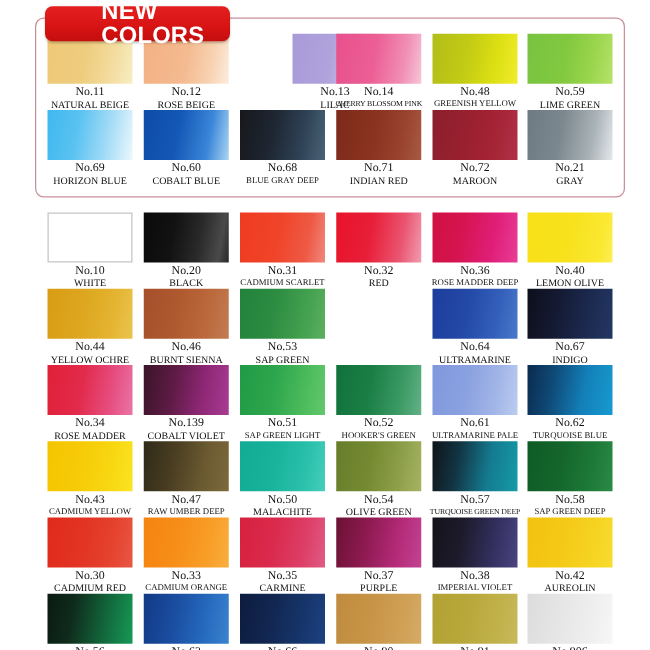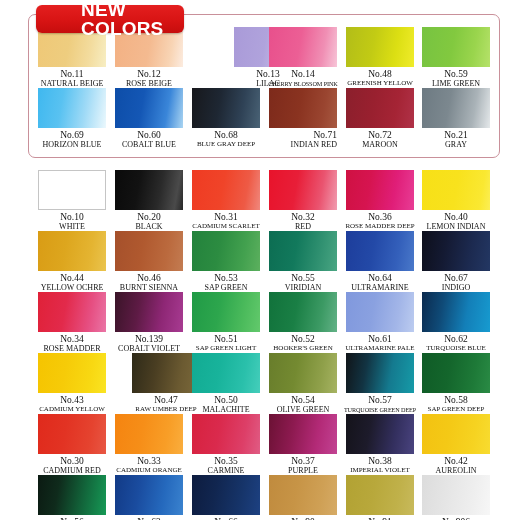--- a/index.html
+++ b/index.html
@@ -107,21 +107,21 @@
       <div class="cell" style="left: 115px;">
         <div class="swatch" style="background: linear-gradient(100deg, rgb(13, 77, 168) 0%, rgb(20, 87, 181) 40%, rgb(58, 134, 217) 75%, rgb(170, 213, 242) 100%); width: 68px; height: 40px;"></div>
         <div class="code">No.60</div>
         <div class="name">COBALT BLUE</div>
       </div>
       <div class="cell" style="left: 192px;">
         <div class="swatch" style="background: linear-gradient(100deg, rgb(23, 24, 28) 0%, rgb(30, 39, 51) 40%, rgb(47, 66, 86) 72%, rgb(74, 99, 118) 100%); width: 68px; height: 40px;"></div>
         <div class="code">No.68</div>
         <div class="name shrink">BLUE GRAY DEEP</div>
       </div>
-      <div class="cell" style="left: 269px; align-items: flex-end;">
+      <div class="cell" style="left: 269px;">
         <div class="swatch" style="background: linear-gradient(100deg, rgb(125, 42, 27) 0%, rgb(138, 51, 32) 45%, rgb(154, 69, 48) 78%, rgb(168, 90, 66) 100%); width: 68px; height: 40px;"></div>
         <div class="code">No.71</div>
         <div class="name">INDIAN RED</div>
       </div>
       <div class="cell" style="left: 346px;">
         <div class="swatch" style="background: linear-gradient(100deg, rgb(139, 31, 44) 0%, rgb(153, 32, 47) 40%, rgb(165, 36, 53) 72%, rgb(176, 50, 72) 100%); width: 68px; height: 40px;"></div>
         <div class="code">No.72</div>
         <div class="name">MAROON</div>
       </div>
       <div class="cell" style="left: 422px;">
@@ -152,44 +152,39 @@
         <div class="name">RED</div>
       </div>
       <div class="cell" style="left: 346px;">
         <div class="swatch" style="background: linear-gradient(100deg, rgb(207, 17, 66) 0%, rgb(214, 20, 80) 35%, rgb(224, 30, 120) 70%, rgb(232, 61, 150) 100%); width: 68px; height: 40px;"></div>
         <div class="code">No.36</div>
         <div class="name shrink">ROSE MADDER DEEP</div>
       </div>
       <div class="cell" style="left: 422px;">
         <div class="swatch" style="background: linear-gradient(100deg, rgb(247, 224, 23) 0%, rgb(248, 226, 29) 50%, rgb(250, 232, 49) 85%, rgb(252, 239, 85) 100%); width: 68px; height: 40px;"></div>
         <div class="code">No.40</div>
-        <div class="name">LEMON INDIAN</div>
+        <div class="name">LEMON OLIVE</div>
       </div>
     </div>
     <div class="row" style="top: 231px;">
       <div class="cell" style="left: 38px;">
         <div class="swatch" style="background: linear-gradient(100deg, rgb(217, 156, 21) 0%, rgb(221, 166, 30) 40%, rgb(228, 180, 49) 75%, rgb(234, 196, 78) 100%); width: 68px; height: 40px;"></div>
         <div class="code">No.44</div>
         <div class="name">YELLOW OCHRE</div>
       </div>
       <div class="cell" style="left: 115px; justify-content: space-between;">
         <div class="swatch" style="background: linear-gradient(100deg, rgb(165, 80, 43) 0%, rgb(176, 89, 47) 40%, rgb(187, 106, 62) 75%, rgb(195, 124, 82) 100%); width: 68px; height: 40px;"></div>
         <div class="code">No.46</div>
         <div class="name">BURNT SIENNA</div>
       </div>
       <div class="cell" style="left: 192px;">
         <div class="swatch" style="background: linear-gradient(100deg, rgb(35, 130, 60) 0%, rgb(44, 140, 65) 40%, rgb(67, 161, 79) 75%, rgb(92, 176, 94) 100%); width: 68px; height: 40px;"></div>
         <div class="code">No.53</div>
         <div class="name">SAP GREEN</div>
       </div>
-      <div class="cell" style="left: 269px;">
-        <div class="swatch" style="background: linear-gradient(100deg, rgb(12, 109, 82) 0%, rgb(18, 121, 92) 40%, rgb(47, 144, 112) 72%, rgb(74, 166, 131) 100%); width: 68px; height: 40px;"></div>
-        <div class="code">No.55</div>
-        <div class="name">VIRIDIAN</div>
-      </div>
       <div class="cell" style="left: 346px;">
         <div class="swatch" style="background: linear-gradient(100deg, rgb(29, 61, 155) 0%, rgb(35, 73, 167) 40%, rgb(52, 96, 187) 75%, rgb(74, 121, 202) 100%); width: 68px; height: 40px;"></div>
         <div class="code">No.64</div>
         <div class="name">ULTRAMARINE</div>
       </div>
       <div class="cell" style="left: 422px;">
         <div class="swatch" style="background: linear-gradient(100deg, rgb(13, 15, 27) 0%, rgb(20, 26, 51) 35%, rgb(28, 42, 80) 70%, rgb(35, 55, 99) 100%); width: 68px; height: 40px;"></div>
         <div class="code">No.67</div>
         <div class="name">INDIGO</div>
       </div>
@@ -225,21 +220,21 @@
         <div class="code">No.62</div>
         <div class="name shrink">TURQUOISE BLUE</div>
       </div>
     </div>
     <div class="row" style="top: 353px;">
       <div class="cell" style="left: 38px;">
         <div class="swatch" style="background: linear-gradient(100deg, rgb(245, 196, 0) 0%, rgb(246, 203, 8) 40%, rgb(248, 216, 18) 75%, rgb(250, 228, 35) 100%); width: 68px; height: 40px;"></div>
         <div class="code">No.43</div>
         <div class="name shrink">CADMIUM YELLOW</div>
       </div>
-      <div class="cell" style="left: 132px;">
+      <div class="cell" style="left: 115px;">
         <div class="swatch" style="background: linear-gradient(100deg, rgb(46, 42, 24) 0%, rgb(74, 62, 34) 35%, rgb(107, 90, 49) 70%, rgb(124, 106, 60) 100%); width: 68px; height: 40px;"></div>
         <div class="code">No.47</div>
         <div class="name shrink">RAW UMBER DEEP</div>
       </div>
       <div class="cell" style="left: 192px;">
         <div class="swatch" style="background: linear-gradient(100deg, rgb(18, 171, 147) 0%, rgb(24, 179, 155) 40%, rgb(42, 192, 171) 75%, rgb(69, 206, 187) 100%); width: 68px; height: 40px;"></div>
         <div class="code">No.50</div>
         <div class="name">MALACHITE</div>
       </div>
       <div class="cell" style="left: 269px;">

